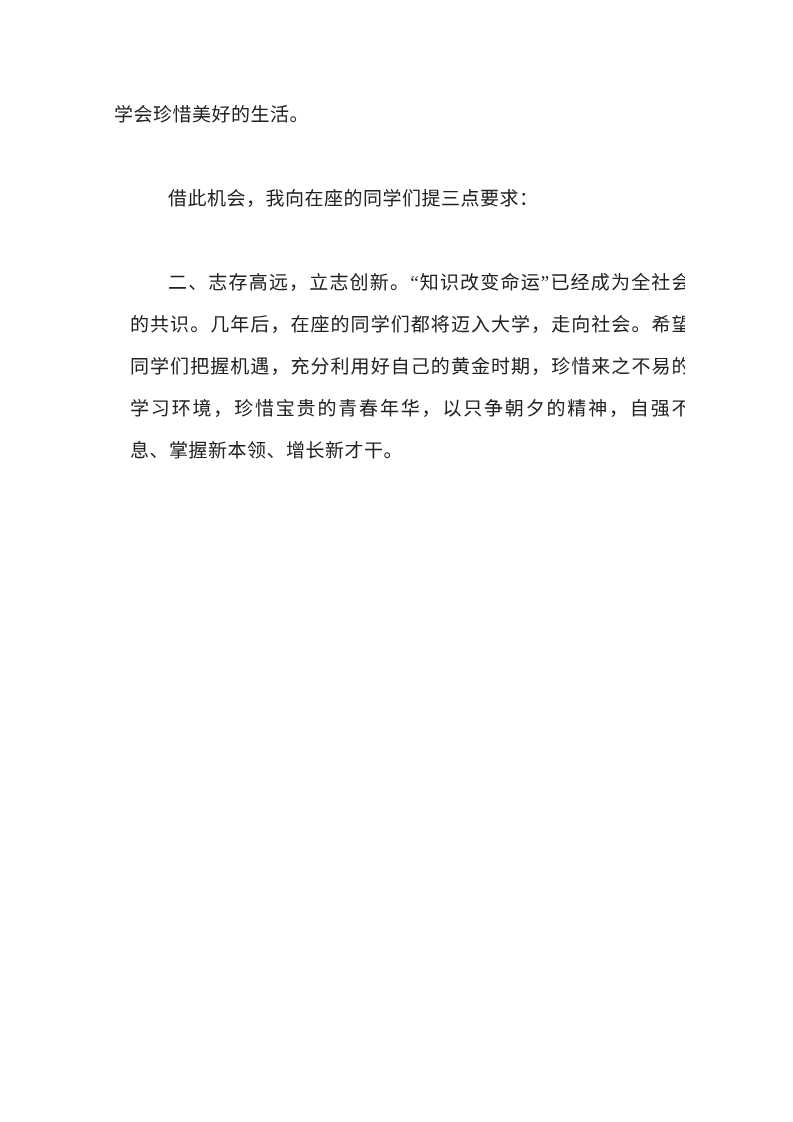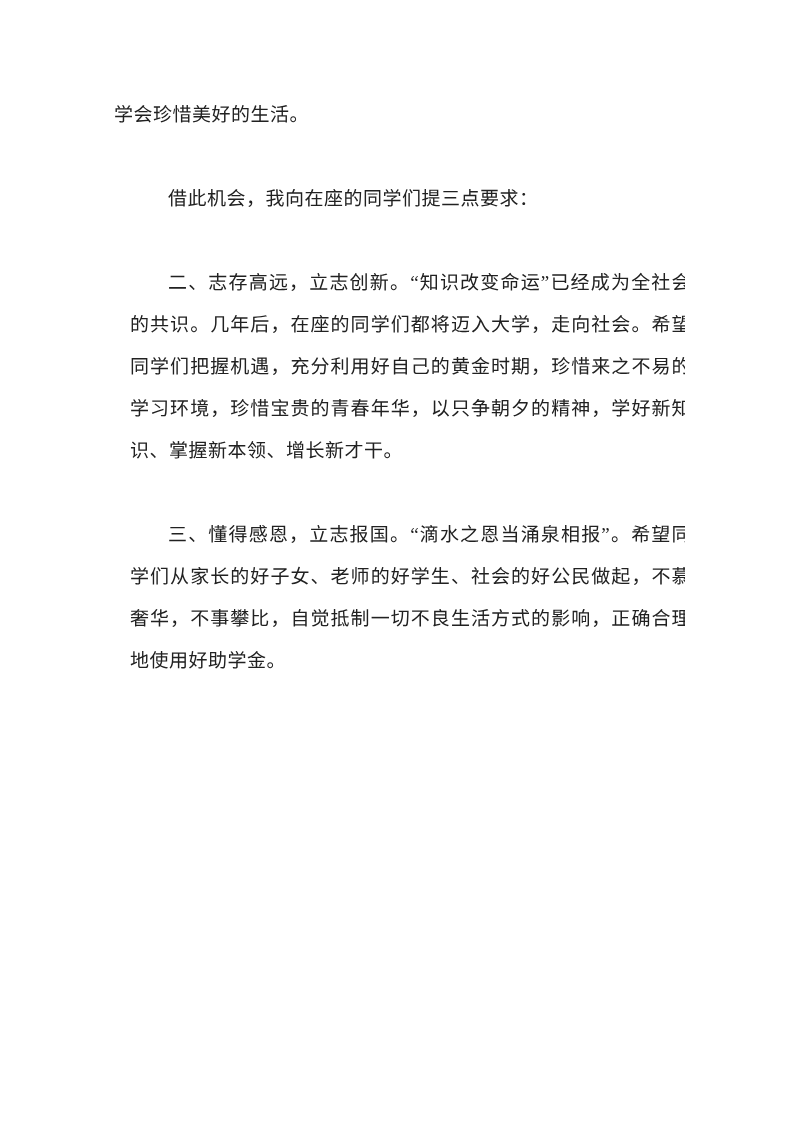--- a/index.html
+++ b/index.html
@@ -36,16 +36,15 @@
     margin-left: 16px;
   }
 </style>
 </head>
 <body>
 
 <div class="page" lang="zh-CN">
   <div class="doc-body">
     <p>学会珍惜美好的生活。</p>
     <p class="indent">借此机会，我向在座的同学们提三点要求：</p>
-    <p class="indent">二、志存高远，立志创新。“知识改变命运”已经成为全社会的共识。几年后，在座的同学们都将迈入大学，走向社会。希望同学们把握机遇，充分利用好自己的黄金时期，珍惜来之不易的学习环境，珍惜宝贵的青春年华，以只争朝夕的精神，学好新知识、掌握新本领、增长新才干。</p>
-    <p class="indent">三、懂得感恩，立志报国。“滴水之恩当涌泉相报”。希望同学们从家长的好子女、老师的好学生、社会的好公民做起，不慕奢华，不事攀比，自觉抵制一切不良生活方式的影响，正确合理地使用好助学金。</p>
+    <p class="indent">二、志存高远，立志创新。“知识改变命运”已经成为全社会的共识。几年后，在座的同学们都将迈入大学，走向社会。希望同学们把握机遇，充分利用好自己的黄金时期，珍惜来之不易的学习环境，珍惜宝贵的青春年华，以只争朝夕的精神，自强不息、掌握新本领、增长新才干。</p>
   </div>
 </div>
 
 </body></html>

